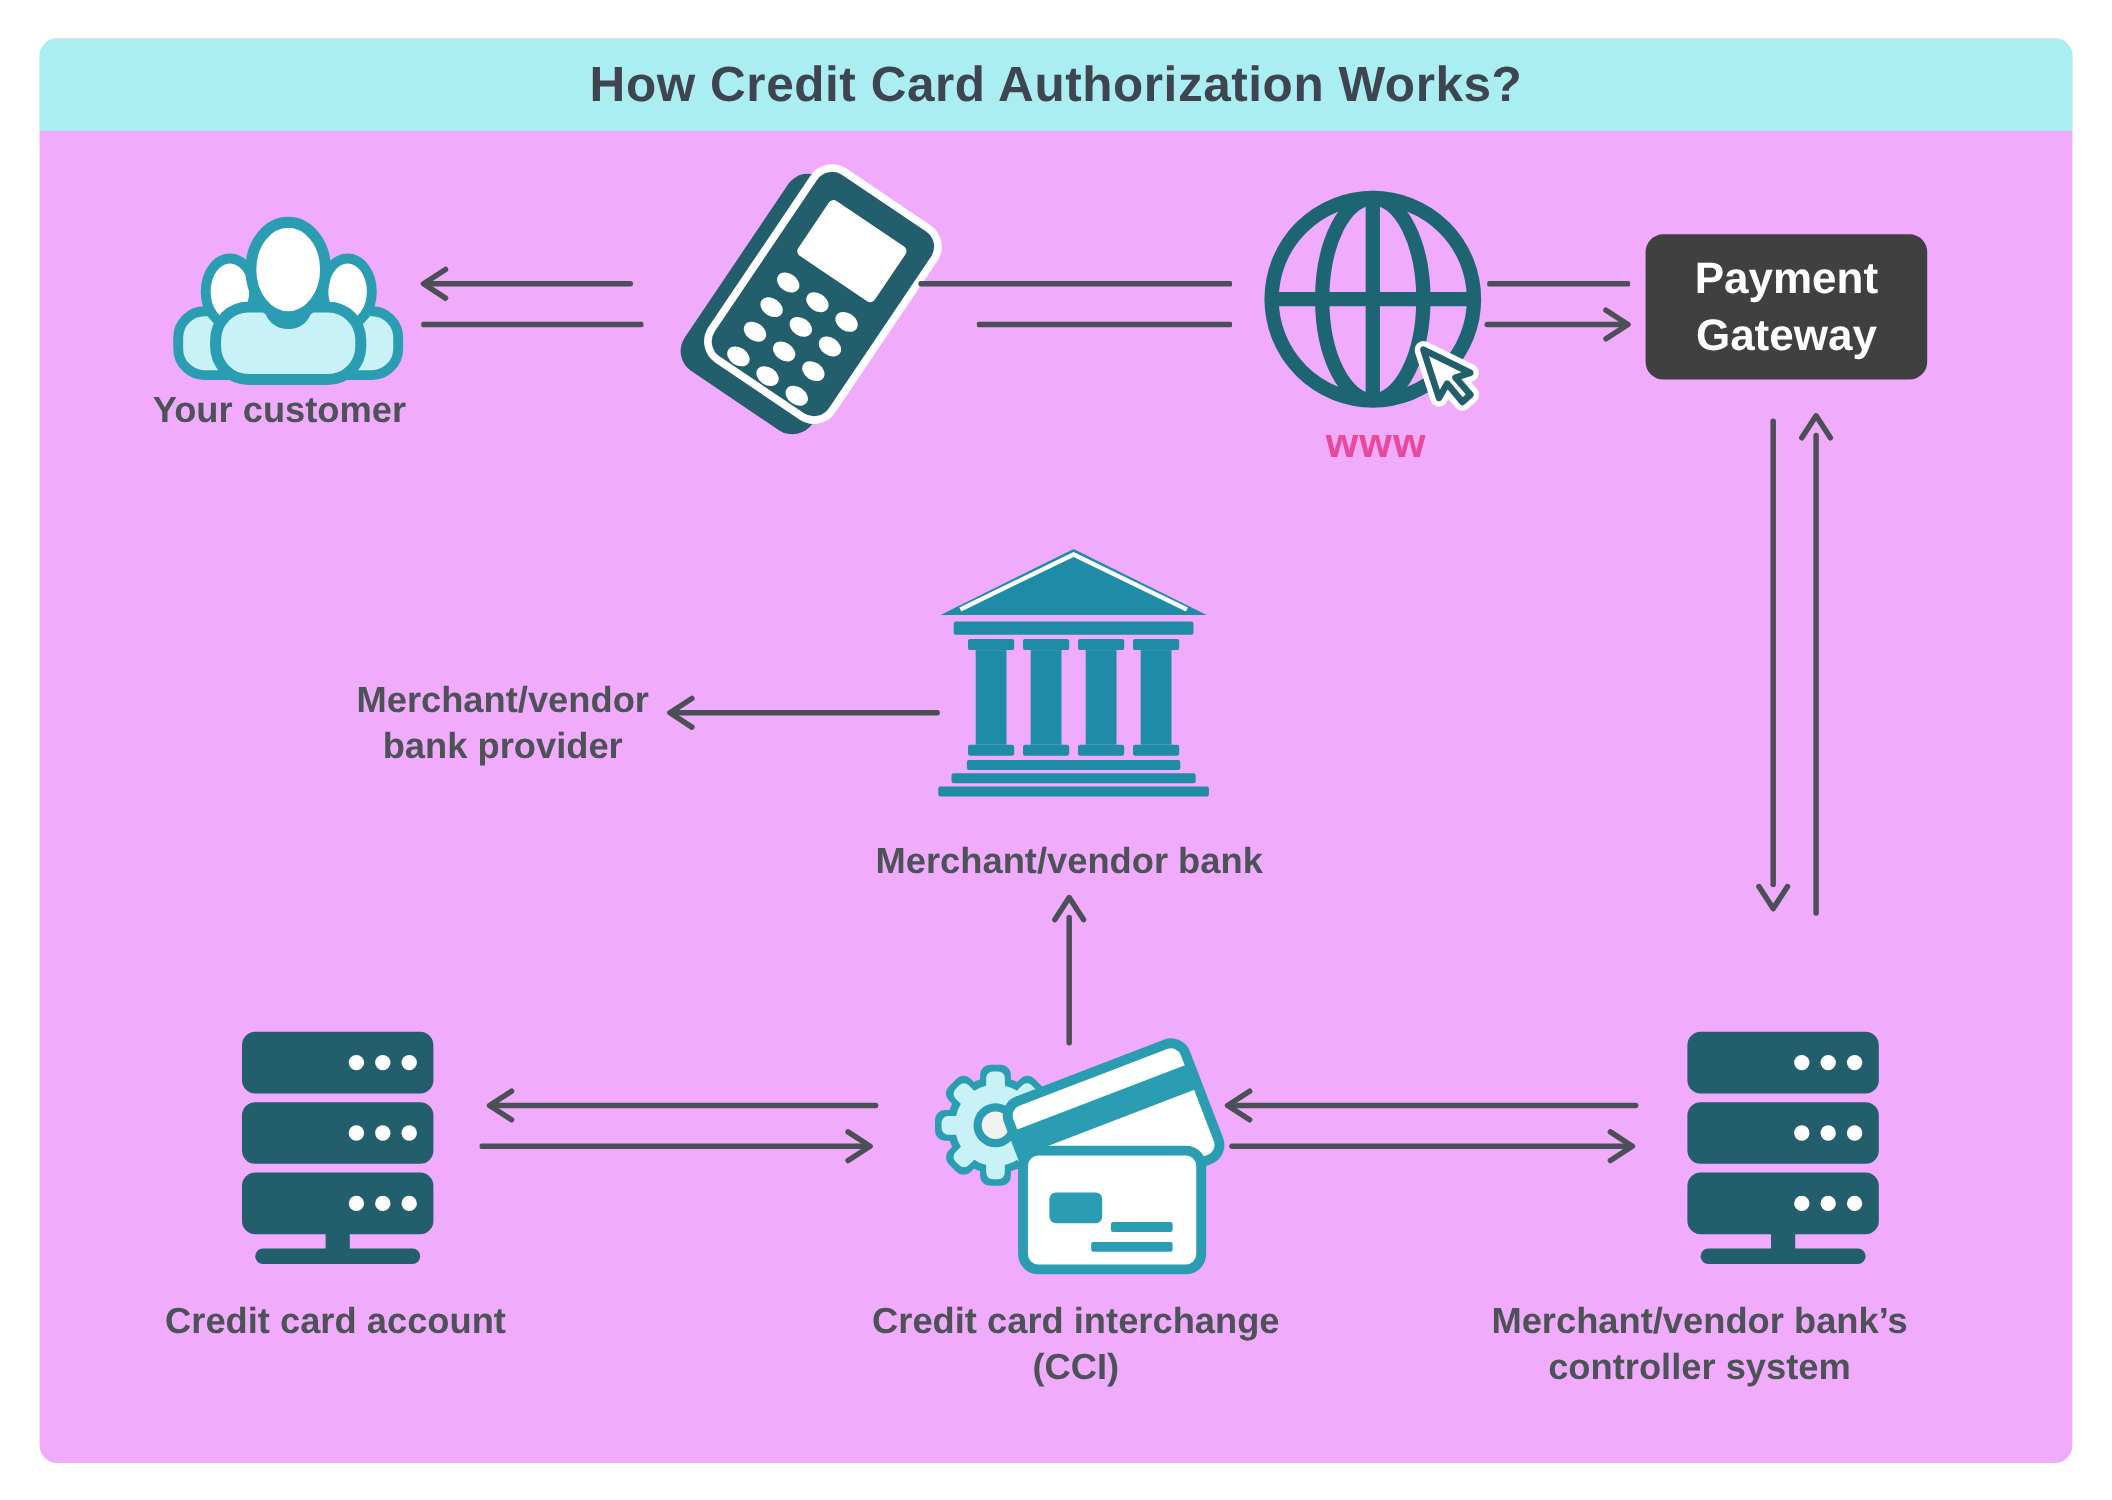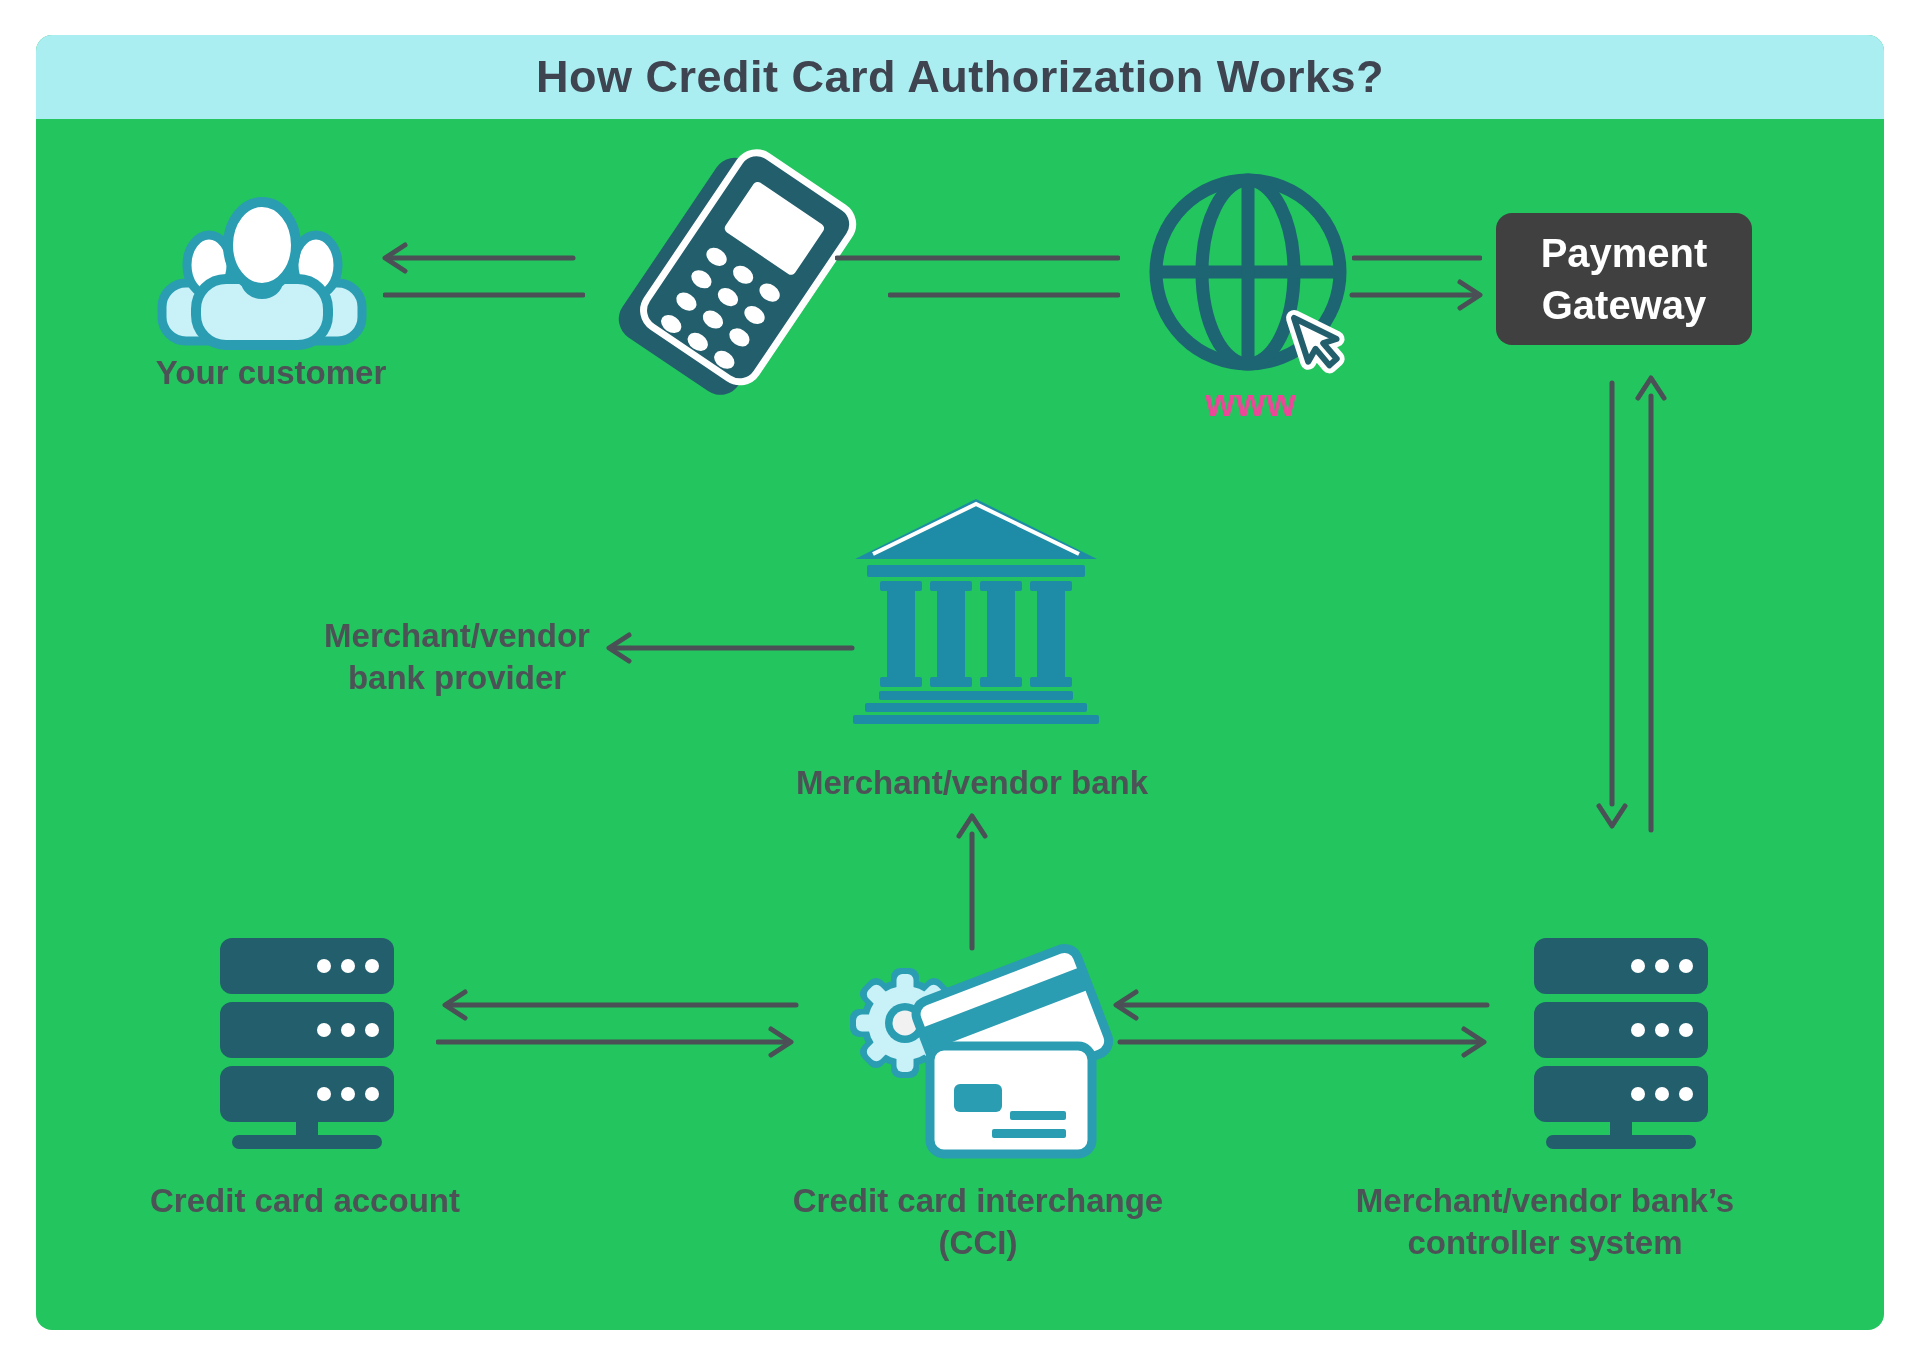--- a/index.html
+++ b/index.html
@@ -2,21 +2,21 @@
 <html><head>
 <meta charset="utf-8">
 <style>
   html,body{margin:0;padding:0;}
   body{
     width:1920px;height:1364px;position:relative;background:#ffffff;
     font-family:"Liberation Sans",sans-serif;overflow:hidden;
   }
   .panel{
     position:absolute;left:36px;top:35px;width:1848px;height:1295px;
-    border-radius:16px;overflow:hidden;background:#22c55e;
+    border-radius:16px;overflow:hidden;background:#f0abfc;
   }
   .header{height:84px;background:#aaeef2;display:flex;align-items:center;justify-content:center;}
   .title{font-size:45px;font-weight:bold;color:#3e4450;letter-spacing:.5px;}
   .node-label{
     position:absolute;font-weight:bold;color:#4d5257;font-size:33px;
     line-height:42px;text-align:center;white-space:pre-line;
   }
   .icon{position:absolute;}
   .gateway{
     position:absolute;left:1496px;top:213px;width:256px;height:132px;
@@ -44,21 +44,21 @@
 
 <svg class="icon" style="left:152px;top:165px" width="220" height="185" viewBox="0 0 220 185">
   <rect x="10" y="118" width="76" height="58" rx="24" class="lc" fill="#c9f1f8" stroke="#2a9db2" stroke-width="9"></rect>
   <ellipse cx="57" cy="100" rx="22" ry="30" fill="#ffffff" stroke="#2a9db2" stroke-width="9"></ellipse>
   <rect x="134" y="118" width="76" height="58" rx="24" fill="#c9f1f8" stroke="#2a9db2" stroke-width="9"></rect>
   <ellipse cx="164" cy="100" rx="22" ry="30" fill="#ffffff" stroke="#2a9db2" stroke-width="9"></ellipse>
   <rect x="44" y="114" width="132" height="66" rx="30" fill="#c9f1f8" stroke="#2a9db2" stroke-width="10"></rect>
   <ellipse cx="110" cy="116" rx="17" ry="14" fill="#ffffff" stroke="#2a9db2" stroke-width="8"></ellipse>
   <ellipse cx="110" cy="80" rx="34" ry="43" fill="#ffffff" stroke="#2a9db2" stroke-width="10"></ellipse>
 </svg>
-<div class="node-label" style="left:126px;top:352px;width:290px">Your customer</div>
+<div class="node-label" style="left:109px;top:352px;width:290px">Your customer</div>
 
 <svg class="icon" style="left:595px;top:145px" width="300" height="258" viewBox="0 0 300 258">
   <g transform="translate(156,0) rotate(34)">
     <rect x="-16" y="16" width="140" height="212" rx="22" class="dark" fill="#235e6c"></rect>
     <rect x="0" y="0" width="132" height="206" rx="20" fill="#235e6c" stroke="#ffffff" stroke-width="7"></rect>
     <rect x="24" y="26" width="84" height="60" rx="5" fill="#ffffff"></rect>
     <g fill="#ffffff">
       <ellipse cx="34" cy="112" rx="11" ry="8"></ellipse>
         <ellipse cx="66" cy="112" rx="11" ry="8"></ellipse>
         <ellipse cx="98" cy="112" rx="11" ry="8"></ellipse>

